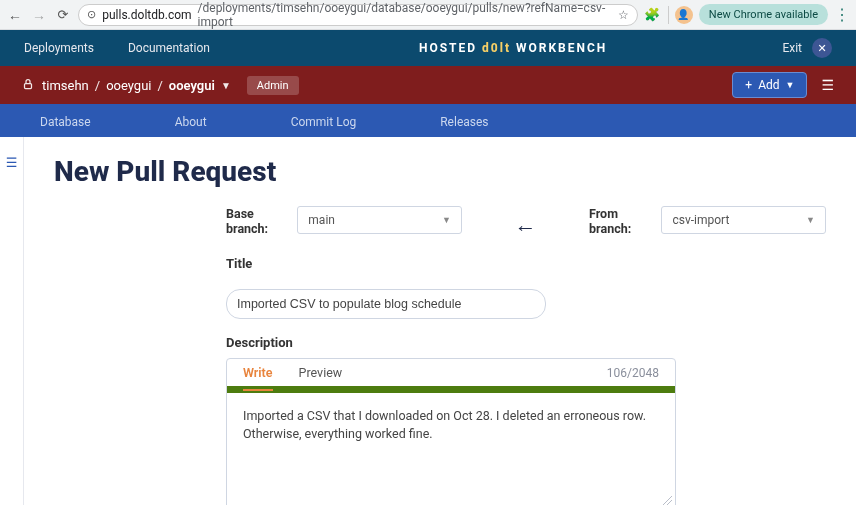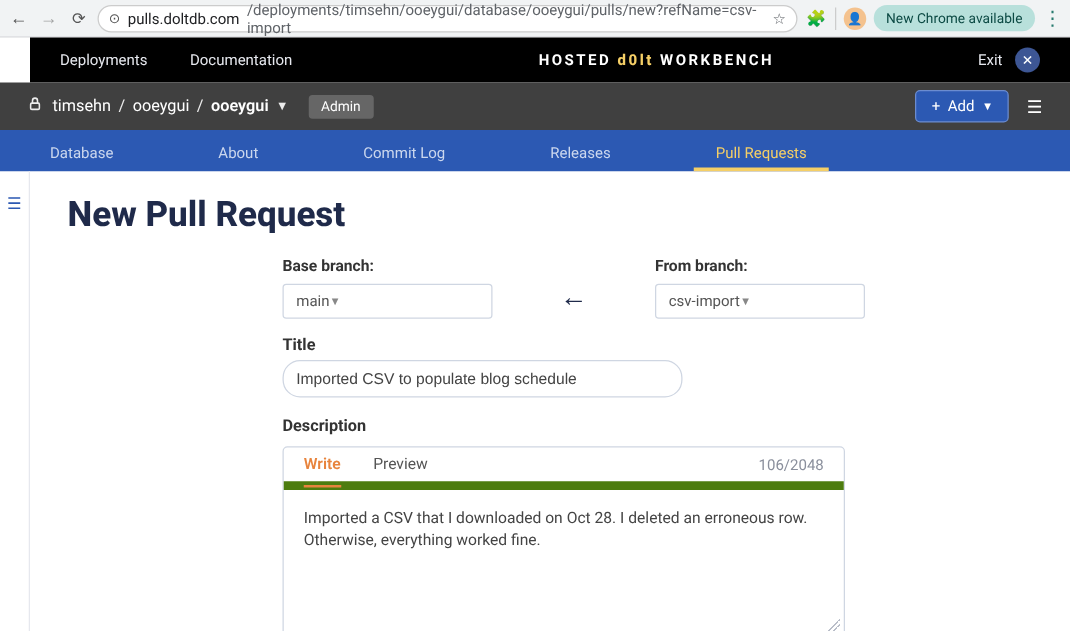--- a/index.html
+++ b/index.html
@@ -13,29 +13,29 @@
     .url-host { color: #202124; }
     .url-path { color: #5f6368; }
     .star { margin-left: auto; color: #5f6368; }
     .ext-icon { width: 18px; text-align: center; color: #5f6368; cursor: pointer; }
     .divider-v { width: 1px; height: 18px; background: #ccc; }
     .avatar-icon { width: 18px; height: 18px; border-radius: 50%; background: #f4c28e; display: flex; align-items: center; justify-content: center; font-size: 10px; }
     .chrome-badge { background: #b8e0db; color: #0c4a44; padding: 4px 10px; border-radius: 12px; font-size: 11px; cursor: pointer; }
     .chrome-menu { color: #277a6e; width: 16px; text-align: center; cursor: pointer; font-size:16px; }
 
     
-    .topnav { display: flex; align-items: center; height: 36px; background: #000000; color: #e6e8ee; padding: 10px 24px; font-size: 12px; margin-left: 24px; }
+    .topnav { display: flex; align-items: center; height: 36px; background: #0c4a6e; color: #e6e8ee; padding: 10px 24px; font-size: 12px; }
     .topnav .tn-link { cursor: pointer; margin-right: 34px; }
     .topnav .brand { flex:1; text-align:center; letter-spacing: 2px; font-weight:700; font-size:12px; color:#fff; }
     .topnav .brand .dolt { color:#f5cf66; font-weight:800; }
     .topnav .exit { margin-left: auto; cursor: pointer; }
     .topnav .close-x { margin-left: 10px; width: 20px; height: 20px; border-radius: 50%; background: #3d5694; color:#fff; display:flex; align-items:center; justify-content:center; font-size:11px; cursor:pointer; }
 
     
-    .crumb-bar { display:flex; align-items:center; height:38px; background:#404040; color:#fff; padding:0 22px; font-size:13px; }
+    .crumb-bar { display:flex; align-items:center; height:38px; background:#7f1d1d; color:#fff; padding:0 22px; font-size:13px; }
     .lock-icon { margin-right:8px; opacity:.9; }
     .crumb-bar .crumb { cursor:pointer; }
     .crumb-bar .sep { margin: 0 6px; opacity:.9; }
     .crumb-bar .caret { margin-left:6px; font-size:10px; opacity:.9; cursor:pointer; }
     .admin-badge { margin-left: 16px; background: rgba(255,255,255,.2); color:#fff; padding:3px 10px; border-radius:3px; font-size:11px; }
     .crumb-bar .right { margin-left:auto; display:flex; align-items:center; gap:14px; }
     .add-btn { border:1px solid #6b8cd0; background:#2c59b3; color:#fff; padding:5px 12px; border-radius:4px; font-size:12px; cursor:pointer; display:flex; align-items:center; gap:6px; }
     .burger { color:#fff; cursor:pointer; font-size:14px; }
 
     
@@ -45,27 +45,27 @@
     .tab.active { color:#f5cf66; border-bottom: 3px solid #f5cf66; padding-bottom:5px; }
 
     
     .main-wrap { display:flex; }
     .left-rail { width:24px; border-right:1px solid #e6e8ee; display:flex; justify-content:center; padding-top:18px; }
     .left-rail .ham { color:#2c59b3; cursor:pointer; font-size:13px; }
     .content { flex:1; padding:18px 30px 14px 30px; }
     h1 { color:#1f2a4a; font-size:28px; font-weight:800; margin-bottom:18px; }
 
     .form-row { display:flex; align-items:flex-end; gap:0; margin-bottom: 14px; }
-    .form-col { display:flex; flex-direction:column; }
+    .form-col { display:flex; }
     .lbl { font-size:12.5px; font-weight:700; color:#333; margin-bottom:6px; }
-    .select { width:168px; height:28px; border:1px solid #cfd6e2; border-radius:3px; background:#fff; display:flex; align-items:center; padding:0 10px; font-size:12px; color:#555; cursor:pointer; }
+    .select { width:168px; height:28px; border:1px solid #cfd6e2; border-radius:3px; background:#fff; display:flex; align-items:center; justify-content:space-between; padding:0 10px; font-size:12px; color:#555; cursor:pointer; }
     .select .tri { font-size:9px; color:#888; }
     .arrow-between { width:130px; text-align:center; font-size:22px; color:#1f2a4a; font-weight:700; position:relative; top:-4px; }
 
-    .title-lbl { font-size:13px; font-weight:700; color:#333; margin-bottom:4px; }
+    .title-lbl { font-size:13px; font-weight:700; color:#333; margin-bottom:18px; }
     .title-input { width:320px; height:30px; border:1px solid #cfd6e2; border-radius:14px; padding:0 10px; font-size:12.5px; color:#444; margin-bottom:16px; background:#fff; }
 
     .desc-lbl { font-size:13px; font-weight:700; color:#333; margin-bottom:8px; }
     .desc-box { width:450px; border:1px solid #cfd6e2; border-radius:4px; background:#fff; }
     .desc-header { display:flex; align-items:center; height:34px; border-bottom:7px solid #4d7c0f; padding:0 16px; font-size:12.5px; }
     .dh-tab { margin-right:26px; cursor:pointer; color:#555; }
     .dh-tab.active { color:#e8843d; font-weight:600; border-bottom:2px solid #e8843d; padding-bottom:9px; margin-bottom:-10px; }
     .dh-count { margin-left:auto; color:#8a8f9c; font-size:12px; }
     .desc-body { min-height:116px; padding:14px 16px 14px 16px; font-size:12.5px; color:#444; line-height:1.45; position:relative; }
     .resize-handle { position:absolute; right:3px; bottom:3px; width:10px; height:10px; background: linear-gradient(135deg, transparent 0 50%, #b9bec9 50% 55%, transparent 55% 70%, #b9bec9 70% 75%, transparent 75% 100%); cursor:nwse-resize; }
@@ -122,21 +122,20 @@
     </div>
     <div class="burger">☰</div>
   </div>
 </div>
 
 <div class="tabs-bar">
   <div class="tab">Database</div>
   <div class="tab">About</div>
   <div class="tab">Commit Log</div>
   <div class="tab">Releases</div>
-  <div class="tab active">Pull Requests</div>
 </div>
 
 <div class="main-wrap">
   <div class="left-rail">
     <div class="ham">☰</div>
   </div>
   <div class="content">
     <h1>New Pull Request</h1>
 
     <div style="padding-left:172px;">

